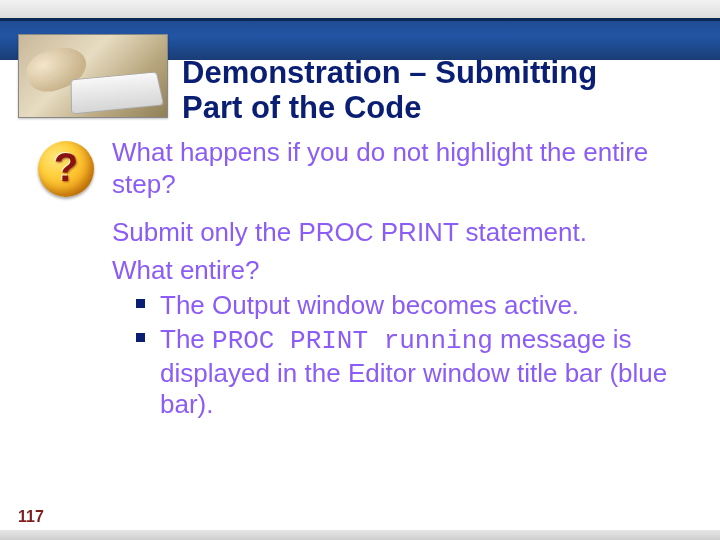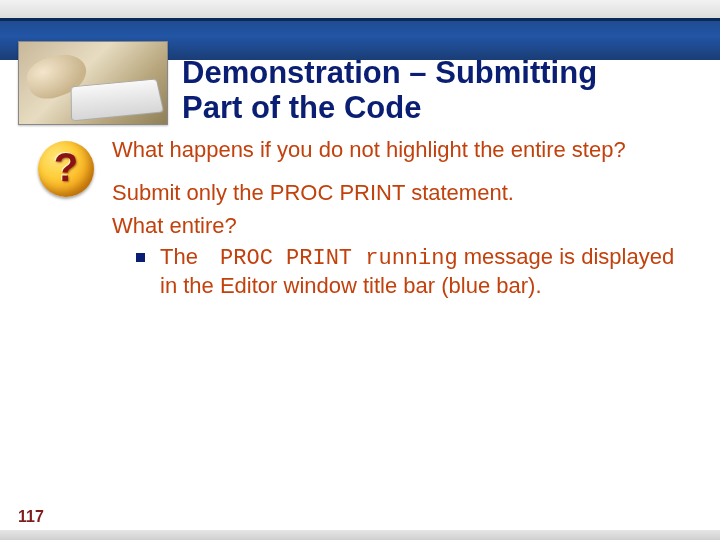--- a/index.html
+++ b/index.html
@@ -22,21 +22,21 @@
     position:absolute; left:0; right:0; top:0; height:18px;
     background: linear-gradient(to bottom,#f2f2f2,#dcdcdc);
   }
   .top-band::after{
     content:"";
     position:absolute; left:0; right:0; top:18px; height:3px;
     background:#0a2a55;
   }
   .header-row {
     display: flex;
-    align-items: flex-end;
+    align-items: center;
     padding: 0 18px 6px 18px;
     margin-top: -34px;
     position: relative;
   }
   .thumb {
     width: 150px;
     height: 84px;
     background: linear-gradient(135deg,#c9b89a 0%, #e7dcc1 40%, #b9a87f 70%, #8f7f57 100%);
     border: 1px solid #888;
     position: relative;
@@ -89,23 +89,23 @@
   .qmark .q{
     position:absolute; inset:0;
     display:flex; align-items:center; justify-content:center;
     font-family:"Arial Black",Arial,sans-serif;
     font-size:40px; font-weight:900;
     color:#8a1212;
     text-shadow: -1px -1px 0 #fff6c4, 1px 1px 2px rgba(80,0,0,.5);
     padding-bottom:4px;
   }
   .content {
-    font-size: 22px;
+    font-size: 26px;
     line-height: 1.22;
-    color: #c2410c;
+    color: #8b5cf6;
     padding-left: 16px;
     padding-top: 0;
     max-width: 580px;
   }
   .lead { margin-bottom: 16px; }
   .para1 { margin-bottom: 6px; }
   .para2 { margin-bottom: 4px; }
   ul.bullets {
     list-style: none;
     padding-left: 24px;
@@ -117,21 +117,21 @@
   }
   ul.bullets li::before {
     content: "";
     position: absolute;
     left: 0;
     top: 9px;
     width: 9px;
     height: 9px;
     background: #0a1e73;
   }
-  .code { font-family: "Courier New", monospace; margin-left: 16px; }
+  .code { font-family: "Courier New", monospace; }
   .slide-num {
     position: absolute;
     left: 18px;
     bottom: 14px;
     font-size: 16px;
     font-weight: bold;
     color: #7f1d1d;
   }
   .foot-band{
     position:absolute; left:0; right:0; bottom:0; height:10px;
@@ -155,20 +155,23 @@
   <div class="qmark">
     <div class="disc"></div>
     <div class="q">?</div>
   </div>
   <div class="content">
     <div class="lead">What happens if you do not highlight the entire step?</div>
     <div class="para1">Submit only the PROC PRINT statement.</div>
     <div class="para2">What entire?</div>
     <ul class="bullets">
       <li>
+        <span>The Output window becomes active.</span>
+      </li>
+      <li>
         <span>The </span><span class="code">PROC PRINT running</span><span> message is displayed in the Editor window title bar (blue bar).</span>
       </li>
     </ul>
   </div>
 </div>
 
 <div class="slide-num">117</div>
 <div class="foot-band"></div>
 
 </body></html>

